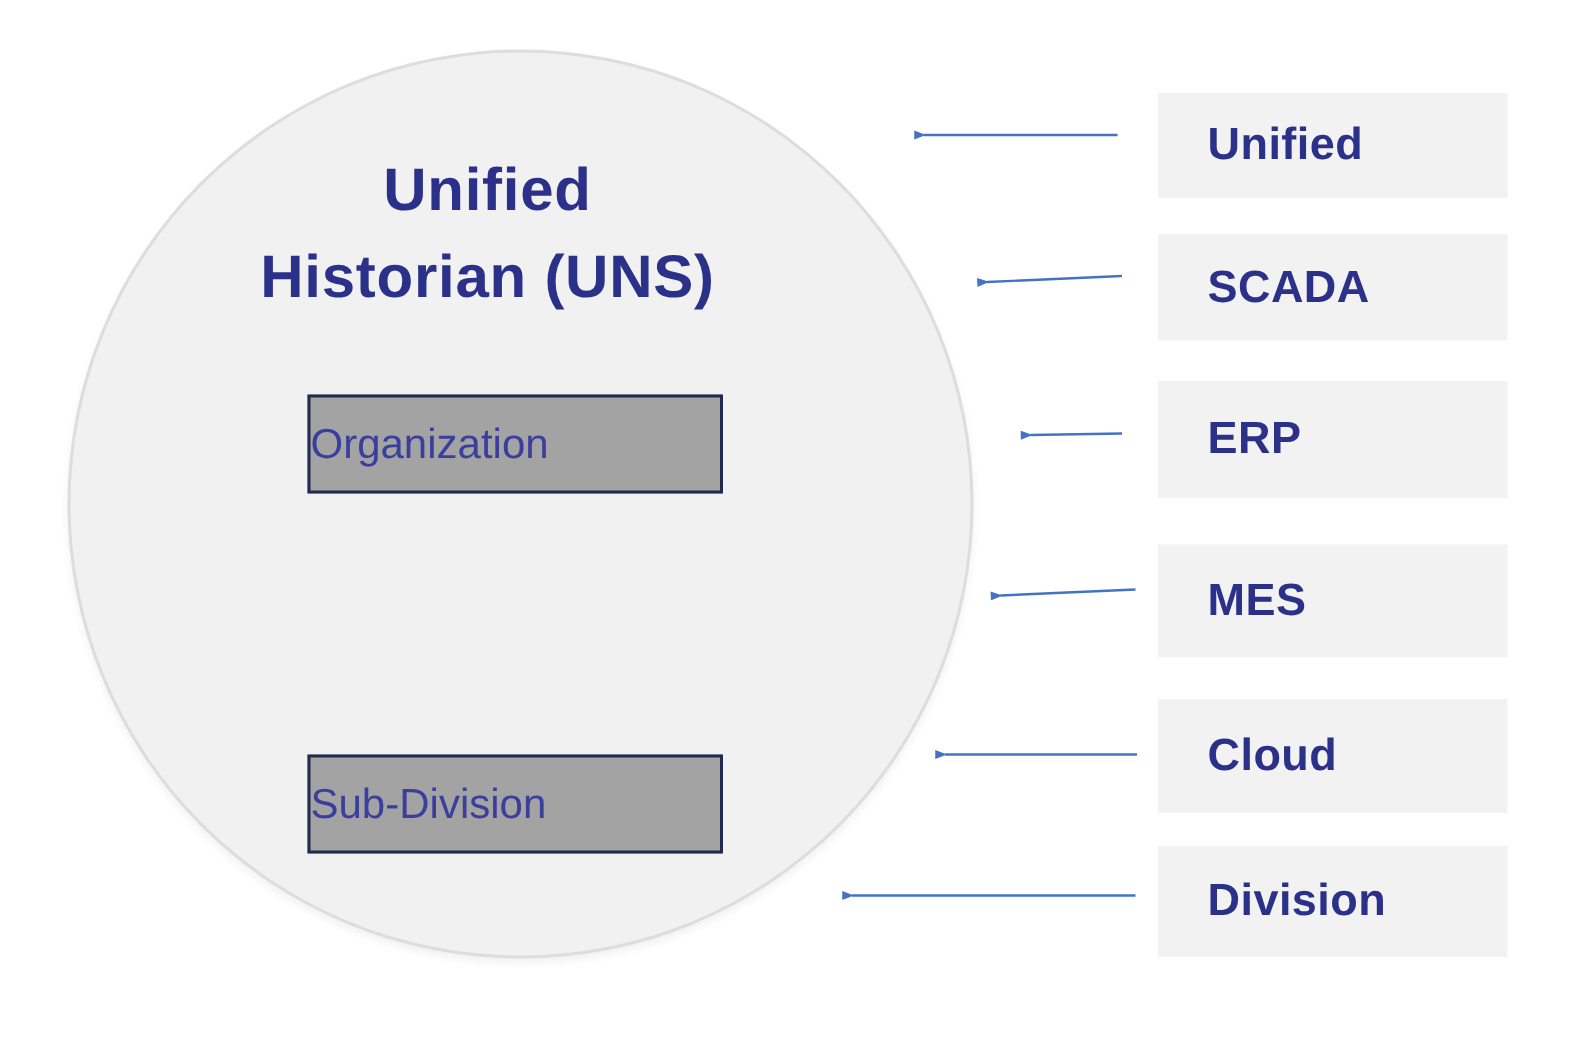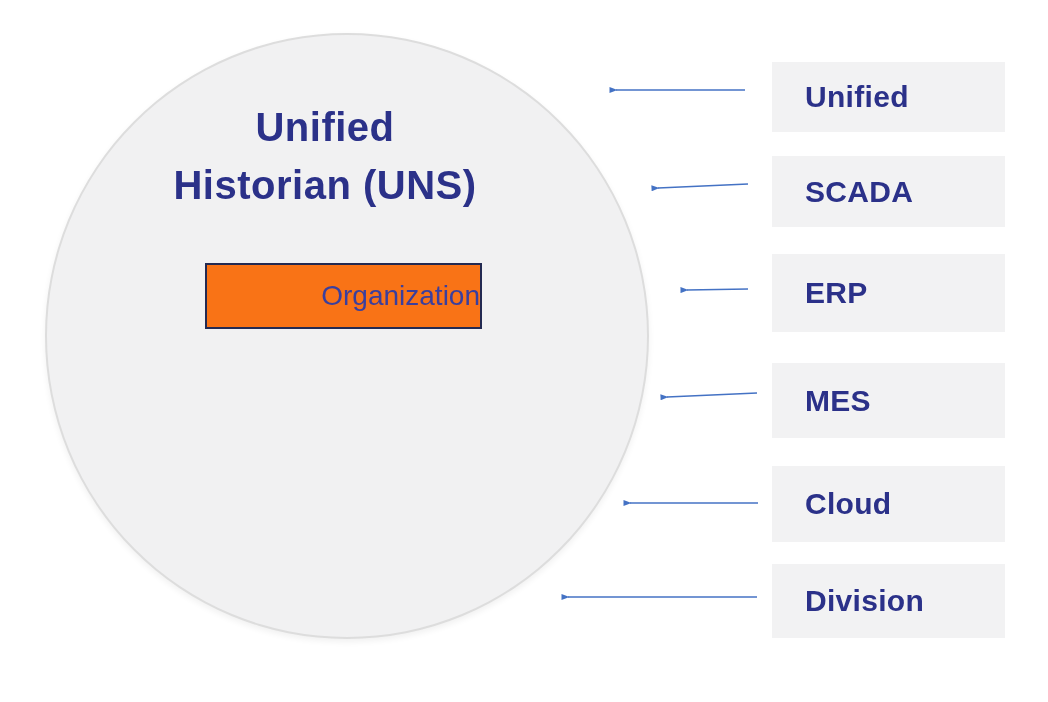--- a/index.html
+++ b/index.html
@@ -39,26 +39,26 @@
     font-weight: bold;
     line-height: 58px;
     letter-spacing: 0.5px;
   }
   
   .hier-box {
     position: absolute;
     left: 205px;
     width: 277px;
     height: 66px;
-    background: #f97316;
+    background: #a3a3a3;
     border: 2.5px solid #232a52;
     box-sizing: border-box;
     display: flex;
     align-items: center;
-    justify-content: flex-end;
+    justify-content: flex-start;
     color: #3a3f9e;
     font-size: 28px;
     font-weight: normal;
   }
   .hier-org  { top: 263px; }
   .hier-div  { top: 387px; }
   .hier-sub  { top: 503px; }
   
   .src-box {
     position: absolute;
@@ -98,20 +98,23 @@
   <div class="uns-circle"></div>
 
   <div class="uns-title">
     <div>Unified</div>
     <div>Historian (UNS)</div>
   </div>
 
   <div class="hier-box hier-org">
     <span>Organization</span>
   </div>
+  <div class="hier-box hier-sub">
+    <span>Sub-Division</span>
+  </div>
 
   <div class="src-box src-devices">
     <span>Unified</span>
   </div>
   <div class="src-box src-erp">
     <span>ERP</span>
   </div>
   <div class="src-box src-scada">
     <span>SCADA</span>
   </div>

